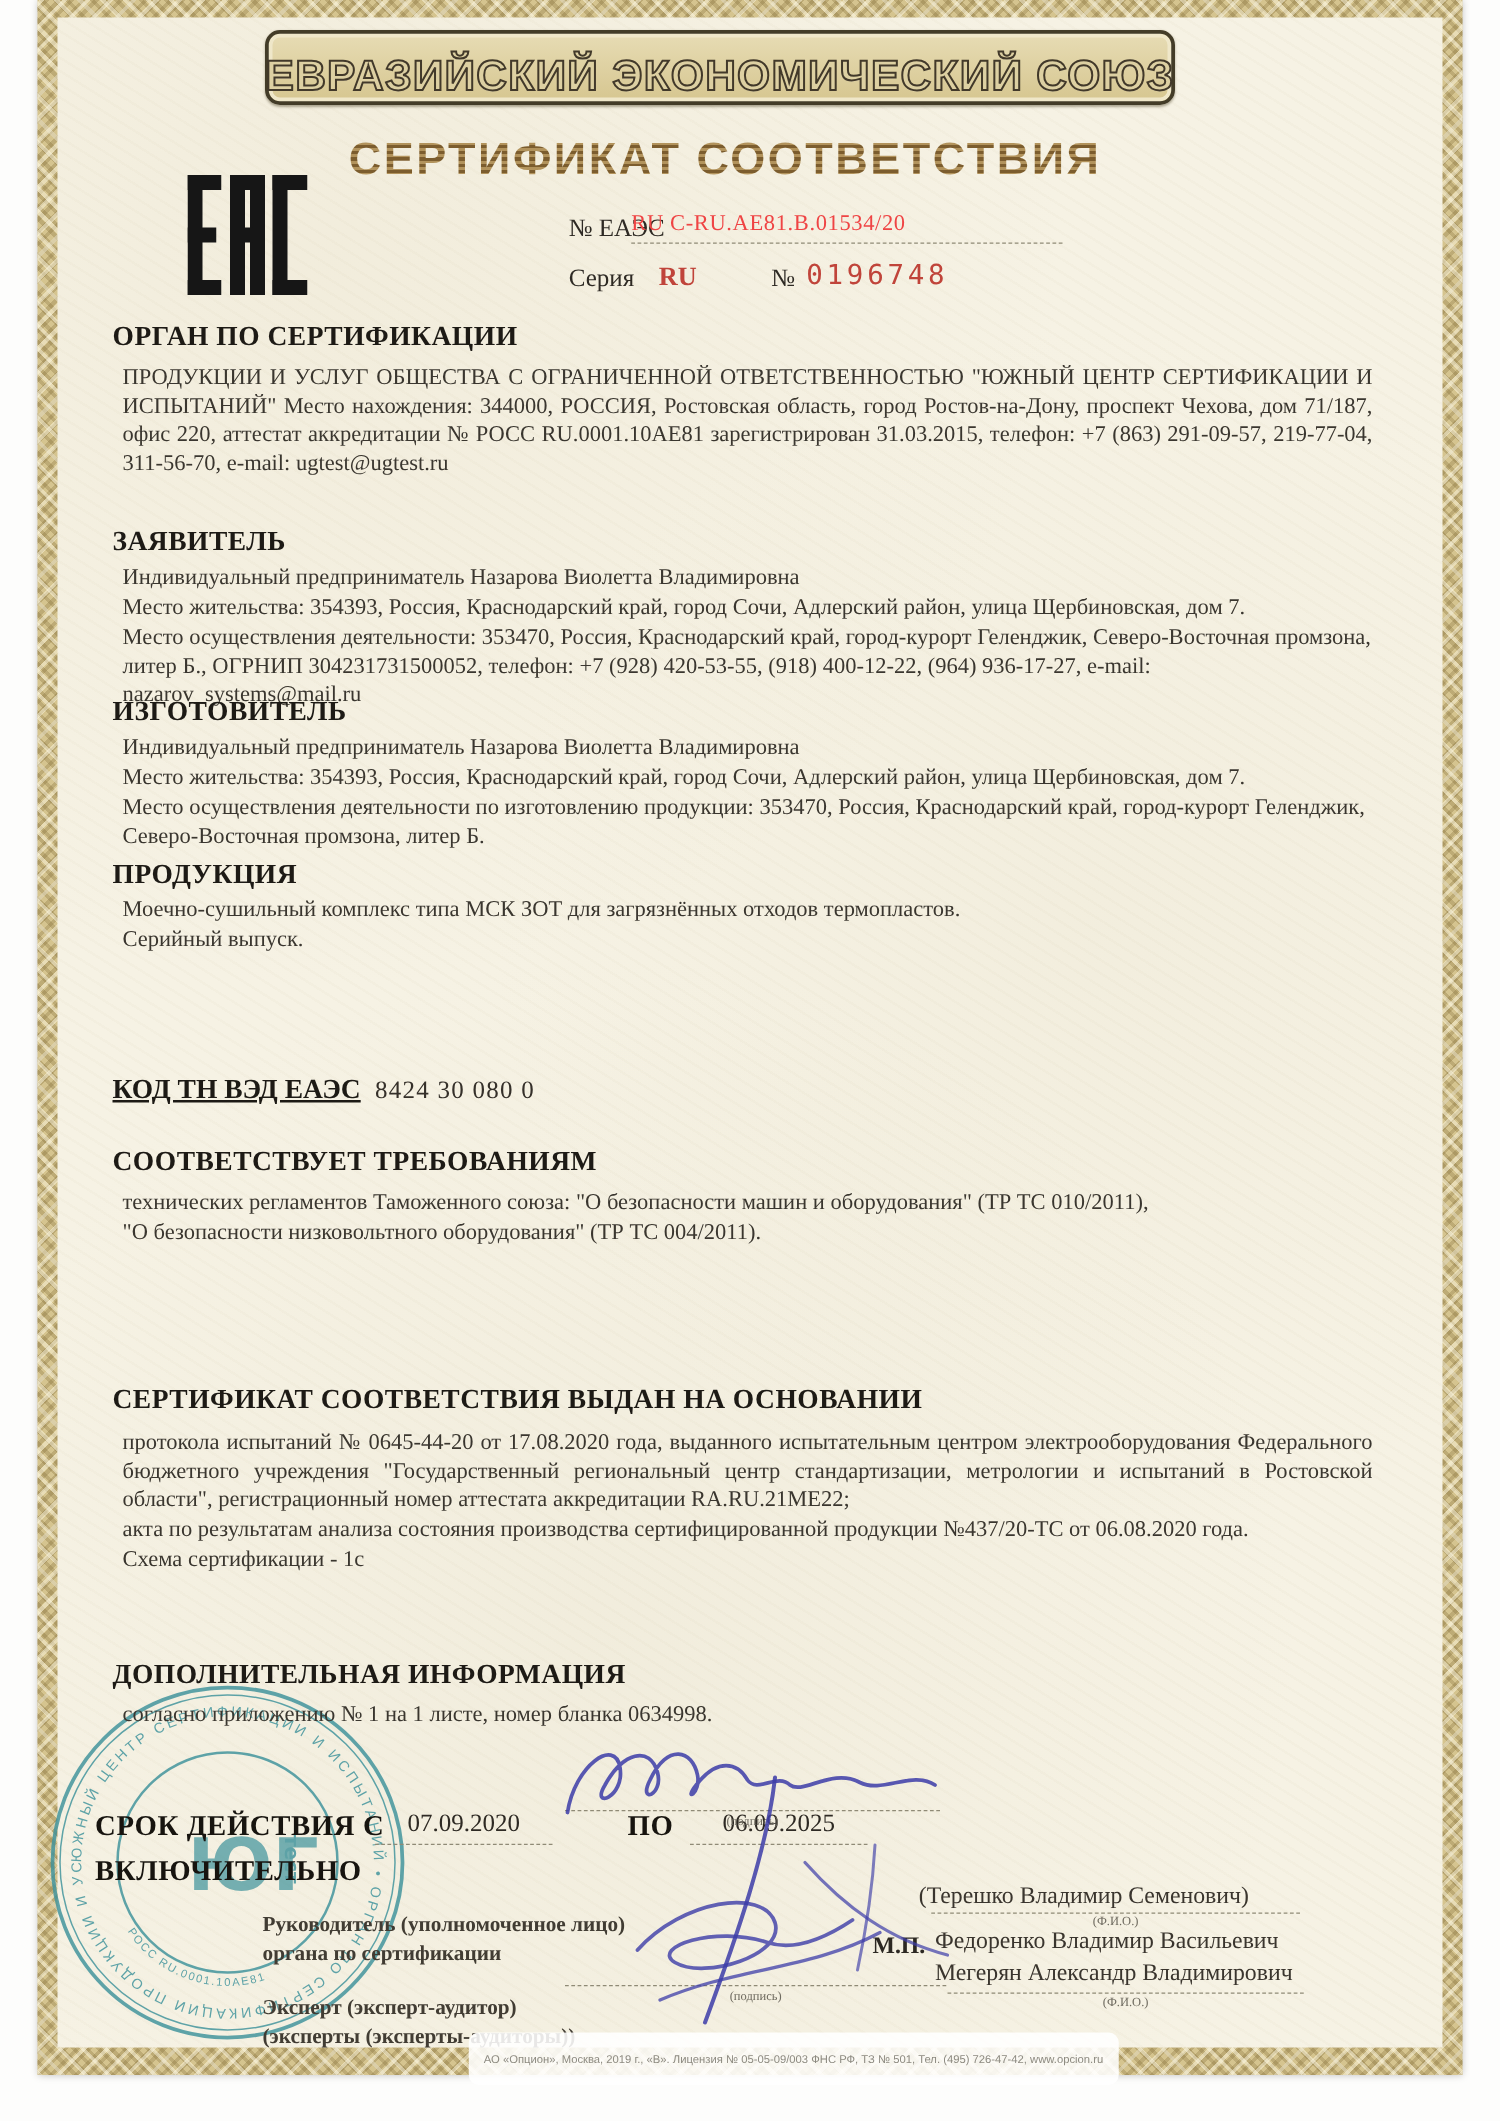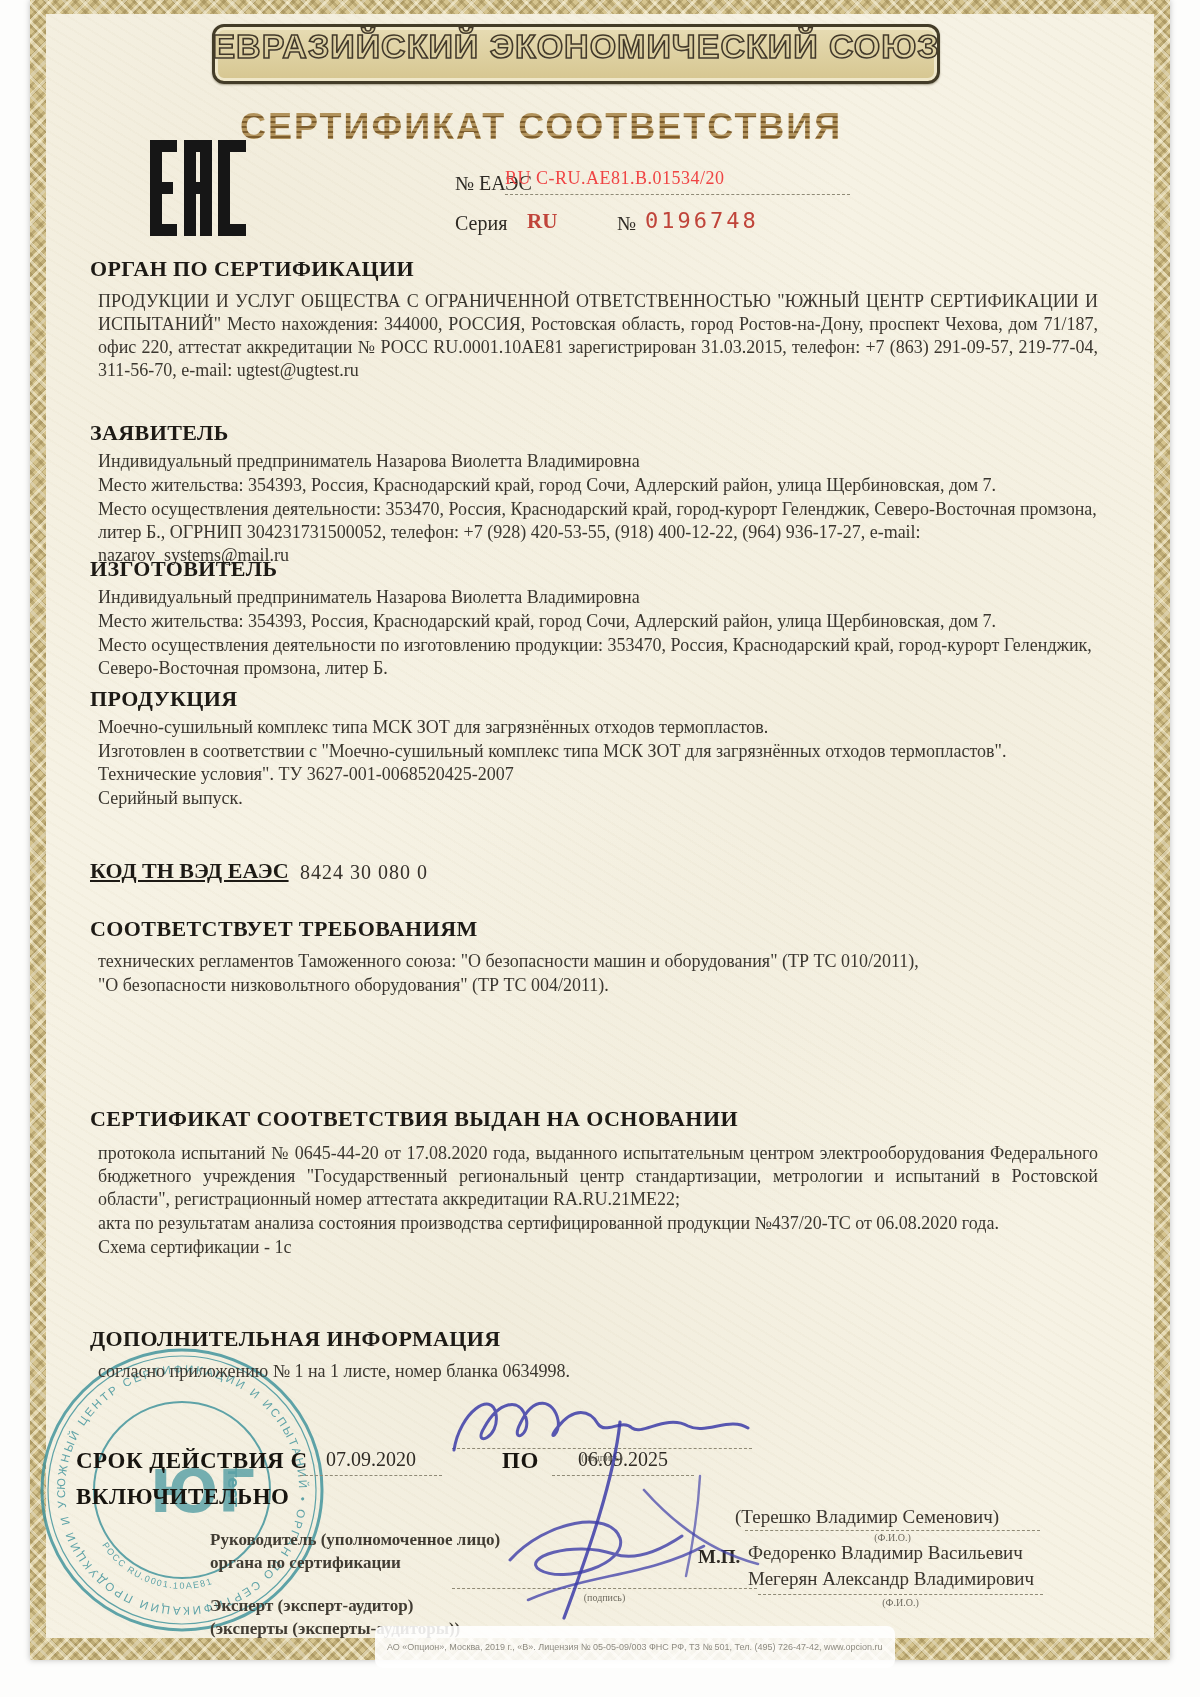--- a/index.html
+++ b/index.html
@@ -17,28 +17,28 @@
   .paper{position:absolute;left:46px;top:14px;width:1108px;height:1624px;background:#f6f2e4;
     background-image:
       radial-gradient(circle at 20% 12%, rgba(205,190,150,.10), rgba(0,0,0,0) 35%),
       radial-gradient(circle at 75% 45%, rgba(210,200,165,.10), rgba(0,0,0,0) 40%),
       radial-gradient(circle at 40% 80%, rgba(200,190,155,.10), rgba(0,0,0,0) 38%),
       repeating-linear-gradient(32deg, rgba(190,178,140,.05) 0 2px, rgba(0,0,0,0) 2px 9px);}
   
   .banner{position:absolute;left:212px;top:24px;width:722px;height:54px;z-index:5;
     background:linear-gradient(#e7dcb4,#d6c690);border:3px solid #433c28;border-radius:12px;
     box-shadow:inset 0 0 0 3px #efe7c9, 0 1px 2px rgba(60,50,20,.4);
-    display:flex;align-items:flex-start;justify-content:center;}
+    display:flex;align-items:flex-end;justify-content:center;}
   .banner-text{font-family:"Liberation Sans","DejaVu Sans",sans-serif;font-weight:800;font-size:34px;
     letter-spacing:1px;color:#ddd0a2;-webkit-text-stroke:1.6px #42392a;
     text-shadow:0 1px 0 rgba(255,255,255,.35);white-space:nowrap;}
   
   .eac{position:absolute;left:150px;top:140px;z-index:4;}
   
-  .cert-title{position:absolute;left:240px;top:106px;width:680px;z-index:4;
+  .cert-title{position:absolute;left:240px;top:106px;width:680px;text-align:center;z-index:4;
     font-family:"Liberation Sans","DejaVu Sans",sans-serif;font-weight:800;font-size:36px;letter-spacing:2px;
     color:#96763f;text-shadow:0 1px 0 #c9ad74;}
   @supports (-webkit-background-clip:text){
     .cert-title{background:repeating-linear-gradient(180deg,#7c5d2e 0 2.5px,#b2935c 2.5px 5px);
       -webkit-background-clip:text;background-clip:text;color:transparent;text-shadow:none;}}
   
   .num-label{position:absolute;left:455px;top:172px;font-size:20px;color:#2e2a24;}
   .num-value{position:absolute;left:505px;top:168px;width:345px;font-size:18px;color:#ef4444;
     border-bottom:1px dashed #8f8a76;padding-bottom:5px;letter-spacing:.5px;}
   .series-label{position:absolute;left:455px;top:212px;font-size:20px;color:#2e2a24;}
@@ -142,21 +142,20 @@
     <div class="sec-title" style="top:556px">ИЗГОТОВИТЕЛЬ</div>
     <div class="sec-body" style="top:586px">
       <p>Индивидуальный предприниматель Назарова Виолетта Владимировна</p>
       <p>Место жительства: 354393, Россия, Краснодарский край, город Сочи, Адлерский район, улица Щербиновская, дом 7.</p>
       <p>Место осуществления деятельности по изготовлению продукции: 353470, Россия, Краснодарский край, город-курорт Геленджик, Северо-Восточная промзона, литер Б.</p>
     </div>
 
     <div class="sec-title" style="top:686px">ПРОДУКЦИЯ</div>
     <div class="sec-body" style="top:716px">
       <p>Моечно-сушильный комплекс типа МСК ЗОТ для загрязнённых отходов термопластов.</p>
-      <p>Изготовлен в соответствии с "Моечно-сушильный комплекс типа МСК ЗОТ для загрязнённых отходов термопластов". Технические условия". ТУ 3627-001-0068520425-2007</p>
       <p>Серийный выпуск.</p>
     </div>
 
     <div class="code-label">КОД ТН ВЭД ЕАЭС</div>
     <div class="code-value">8424 30 080 0</div>
 
     <div class="sec-title" style="top:916px">СООТВЕТСТВУЕТ ТРЕБОВАНИЯМ</div>
     <div class="sec-body" style="top:950px">
       <p>технических регламентов Таможенного союза: "О безопасности машин и оборудования"  (ТР ТС 010/2011),</p>
       <p>"О безопасности низковольтного оборудования"  (ТР ТС 004/2011).</p>

